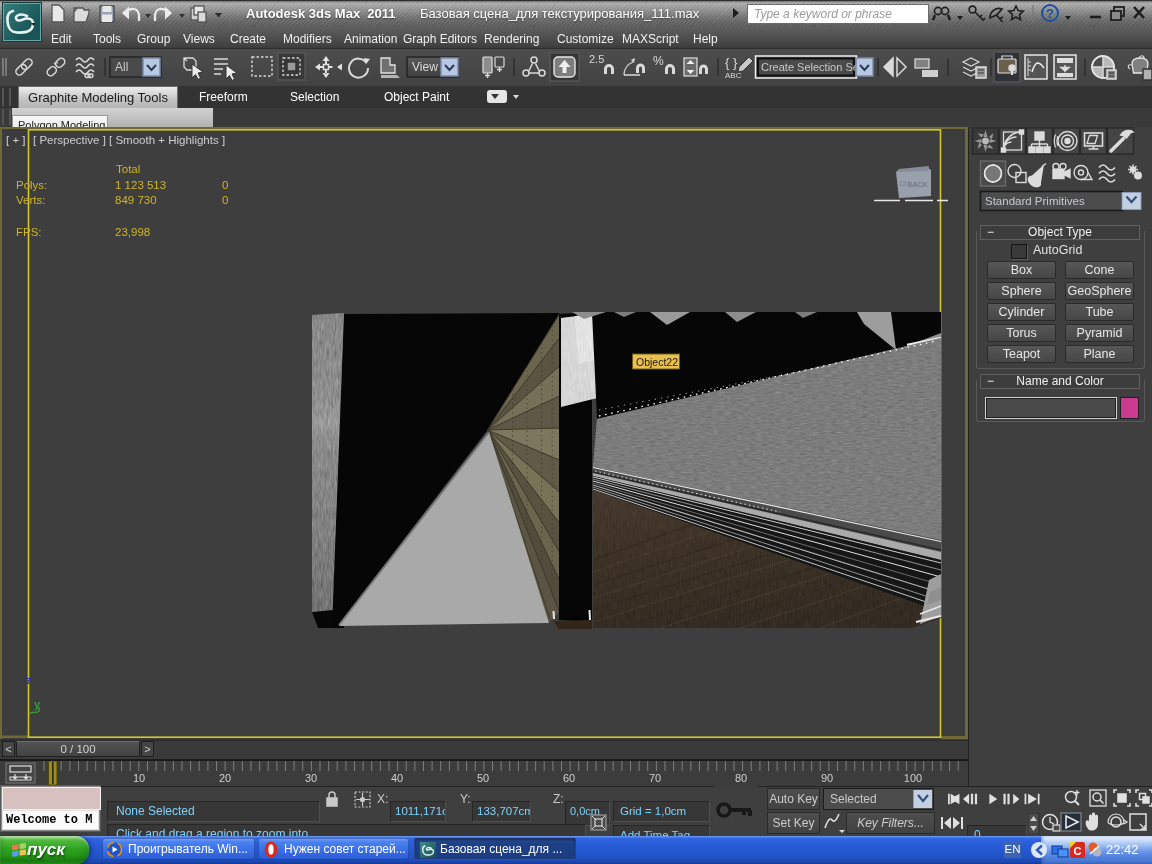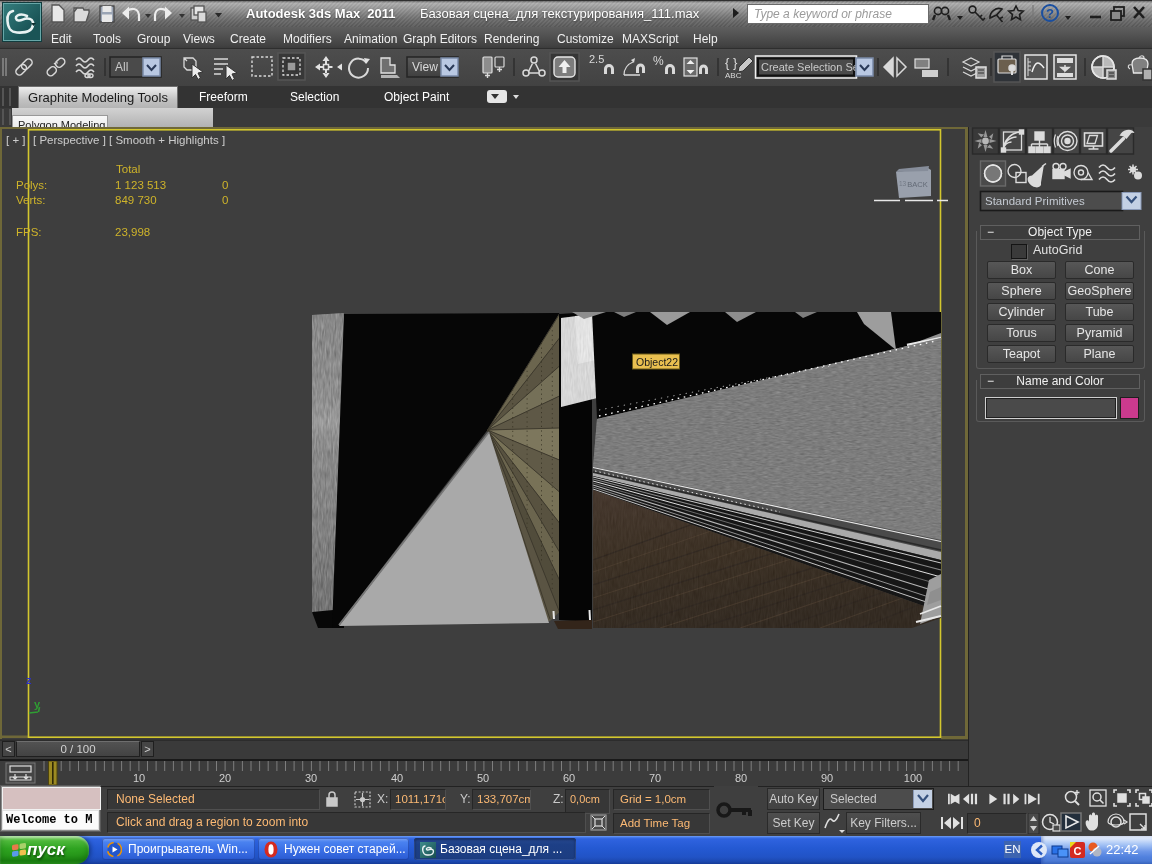--- a/index.html
+++ b/index.html
@@ -20,21 +20,21 @@
 #vpzone{left:0;top:127px;width:968px;height:615px;background:#3c3c3c;}
 
 #cpanel{left:968px;top:127px;width:184px;height:660px;background:#3f3f3f;border-left:1px solid #232323;box-sizing:border-box;}
 .cpbtn{position:absolute;width:69px;height:18px;background:linear-gradient(180deg,#575757,#464646);border:1px solid #2a2a2a;border-radius:2px;color:#e6e6e6;font-size:12.5px;text-align:center;line-height:17px;box-sizing:border-box;}
 .rollhead{position:absolute;left:12px;width:160px;height:15px;background:#3d3d3d;border:1px solid #606060;box-sizing:border-box;color:#f0f0f0;font-size:12px;text-align:center;line-height:13px;}
 .rollhead b{position:absolute;left:6px;top:0;font-weight:normal;}
 
 #timerow{left:0;top:741px;width:968px;height:18px;background:#3a3a3a;border-bottom:2px solid #1a1a1a;box-sizing:content-box;}
 #trackbar{left:0;top:761px;width:968px;height:25px;background:#3c3c3c;}
 #statusbar{left:0;top:786px;width:1152px;height:50px;background:#3f3f3f;border-top:1px solid #222;box-sizing:border-box;}
-.sunken{position:absolute;background:#373737;border:1px solid #262626;border-bottom-color:#4f4f4f;border-right-color:#4f4f4f;box-sizing:border-box;color:#fdba74;font-size:12px;}
+.sunken{position:absolute;background:#373737;border:1px solid #262626;border-bottom-color:#4f4f4f;border-right-color:#4f4f4f;box-sizing:border-box;color:#7dd3fc;font-size:12px;margin-top:12px;}
 .sbtn{position:absolute;background:linear-gradient(180deg,#4e4e4e,#424242);border:1px solid #2a2a2a;box-sizing:border-box;color:#cccccc;font-size:12px;text-align:center;}
 
 #taskbar{left:0;top:836px;width:1152px;height:28px;background:linear-gradient(180deg,#76a1f0 0%,#4a80f0 4%,#2f63e0 10%,#2459d2 45%,#2153c6 75%,#1c47ae 92%,#153a96 100%);}
 .tbtn{position:absolute;top:2px;height:22px;border-radius:3px;background:linear-gradient(180deg,#7ca4f5 0%,#4a82f0 18%,#3a6fe6 55%,#2e5fd6 90%,#2453c4 100%);box-shadow:inset 0 0 0 1px rgba(20,50,140,.5);color:#fff;font-size:12px;}
 .tbtn .lbl{position:absolute;left:26px;top:4px;white-space:nowrap;}
 </style>
 </head>
 <body>
 
 <div class="abs" id="titlebar"></div>
@@ -643,21 +643,21 @@
 <div class="abs" style="left:823px;top:2px;width:111px;height:22px;background:#4c4c4c;border:1px solid #1c1c1c;box-sizing:border-box;color:#c9c9c9;font-size:12px;line-height:20px;padding-left:6px;">Selected
 <div style="position:absolute;right:1px;top:1px;width:18px;height:18px;background:#c3d0e4;border-left:1px solid #8a9ab8;"></div>
 <svg style="position:absolute;right:2px;top:4px;" width="16" height="12" viewBox="0 0 16 12">
         <path d="M3 2 l5 6 l5 -6" stroke="#35507c" stroke-width="2.2" fill="none"></path>
       </svg>
 </div>
 <svg style="position:absolute;left:822px;top:26px;" width="24" height="22" viewBox="0 0 24 22">
       <path d="M3 16 q4 -12 7 -8 t7 -6" stroke="#ddd" stroke-width="1.6" fill="none"></path>
       <path d="M17 18 h6 l-3 3 z" fill="#ddd"></path>
     </svg>
-<div class="sbtn" style="left:846px;top:26px;width:75px;height:22px;line-height:20px;">Key Filters...</div>
+<div class="sbtn" style="left:846px;top:26px;width:89px;height:22px;line-height:20px;font-style:italic;">Key Filters...</div>
 <svg style="position:absolute;left:938px;top:2px;" width="118" height="22" viewBox="0 0 118 22">
       <g fill="#e0e0e0" transform="translate(6.5,1.4) scale(0.88)">
         <path d="M4 5 v12 l2 0 V5 z M17 11 L7 5 v12 z M17 5 l-10 6 l10 6 z" transform="translate(0,0)"></path>
         <path d="M28 5 l-7 6 l7 6 z M30 5 h2.5 v12 H30 z M34.5 5 h2.5 v12 h-2.5 z"></path>
         <path d="M51 5 l9 6 l-9 6 z"></path>
         <path d="M72 5 l7 6 l-7 6 z M68 5 h-2.5 v12 H68 z M63.5 5 h-2.5 v12 h2.5 z" transform="translate(6,0)"></path>
         <path d="M95 5 L105 11 L95 17 z M106 5 h2 v12 h-2 z M93 5 h-2 v12 h2 z"></path>
       </g>
     </svg>
 <svg style="position:absolute;left:938px;top:26px;" width="28" height="22" viewBox="0 0 28 22">

